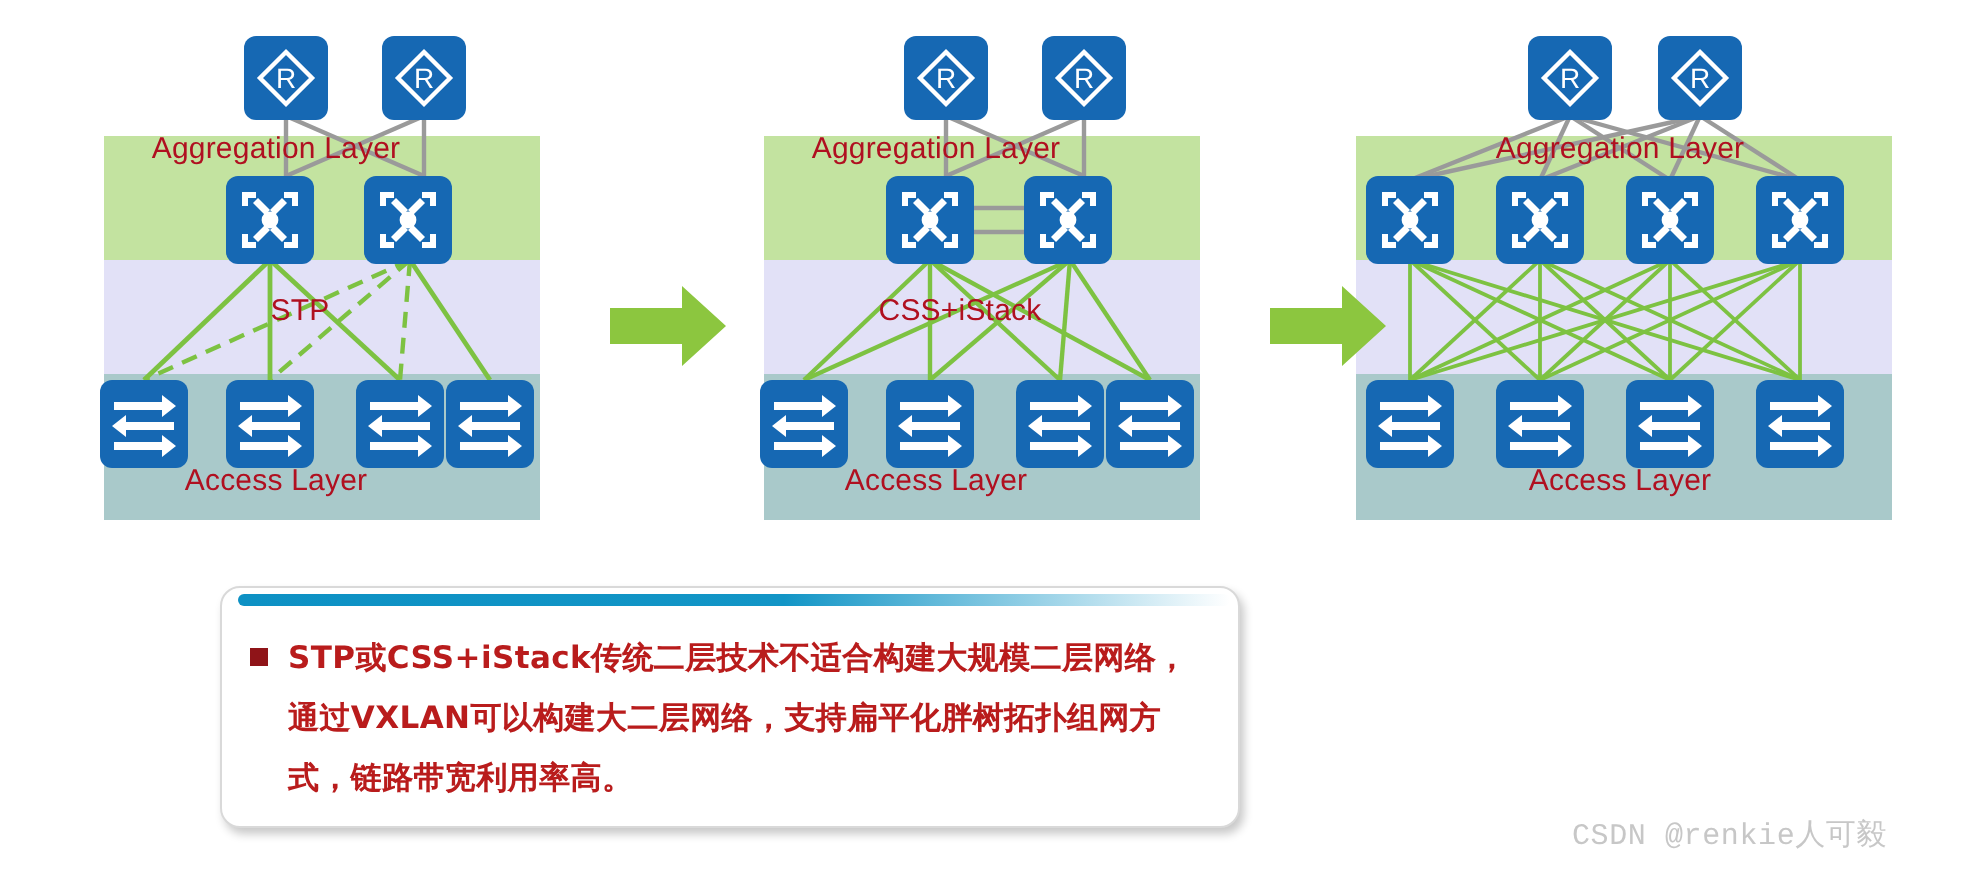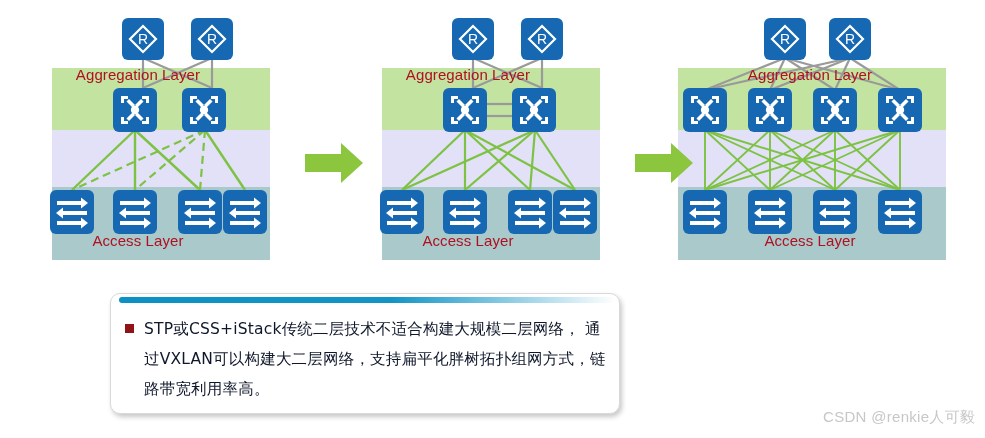--- a/index.html
+++ b/index.html
@@ -71,33 +71,33 @@
     background:linear-gradient(to right,#0d91c4 0%,#1295c6 55%,#9ed4e8 82%,#ffffff 100%);
   }
   .callout-body{
     position:absolute;left:14px;top:20px;right:10px;
     display:flex;align-items:flex-start;gap:10px;
   }
   .bullet{
     flex:0 0 auto;width:9px;height:9px;background:#8f1418;margin-top:10px;
   }
   .callout-text{
-    color:#0f172a;
+    color:#b91c1c;
     font-size:15.5px;
     line-height:30px;
     letter-spacing:.2px;
     font-family:"DejaVu Sans","Liberation Sans",sans-serif;
+    font-weight:bold;
   }
 
   .watermark{
     position:absolute;left:786px;top:408px;
     color:#c7c7c7;font-size:15px;letter-spacing:.3px;
-    font-family:Liberation Sans, sans-serif;
+    font-family:Liberation Mono, monospace;
     z-index:3;
-    margin-left:37px;
   }
 </style>
 </head>
 <body>
 
 <div class="stage">
 
   <div class="panel p1">
     <div class="band agg"></div>
     <div class="band mid"></div>
@@ -120,20 +120,21 @@
       </g>
 
       <g stroke="#7dc242" stroke-width="2.2" fill="none" stroke-dasharray="8 5">
         <line x1="205" y1="130" x2="72" y2="190"></line>
         <line x1="205" y1="130" x2="135" y2="190"></line>
         <line x1="205" y1="130" x2="200" y2="190"></line>
       </g>
     </svg>
 
     <div class="layer-label agg">Aggregation Layer</div>
+    <div class="layer-label tech">STP</div>
     <div class="layer-label acc">Access Layer</div>
 
     <div class="node" style="left:122px;top:18px;">
       <svg width="42" height="42" viewBox="0 0 42 42">
           <rect x="0" y="0" width="42" height="42" rx="6" fill="#1668b3"></rect>
           <path d="M21 8 L34 21 L21 34 L8 21 Z" fill="none" stroke="#ffffff" stroke-width="2.2"></path>
           <text x="21" y="26" font-family="Liberation Sans, sans-serif" font-size="14" fill="#ffffff" text-anchor="middle">R</text>
         </svg>
     </div>
     <div class="node" style="left:191px;top:18px;">
@@ -246,20 +247,21 @@
         <line x1="135" y1="130" x2="200" y2="190"></line>
         <line x1="135" y1="130" x2="245" y2="190"></line>
         <line x1="205" y1="130" x2="72" y2="190"></line>
         <line x1="205" y1="130" x2="135" y2="190"></line>
         <line x1="205" y1="130" x2="200" y2="190"></line>
         <line x1="205" y1="130" x2="245" y2="190"></line>
       </g>
     </svg>
 
     <div class="layer-label agg">Aggregation Layer</div>
+    <div class="layer-label tech">CSS+iStack</div>
     <div class="layer-label acc">Access Layer</div>
 
     <div class="node" style="left:122px;top:18px;">
       <svg width="42" height="42" viewBox="0 0 42 42">
           <rect x="0" y="0" width="42" height="42" rx="6" fill="#1668b3"></rect>
           <path d="M21 8 L34 21 L21 34 L8 21 Z" fill="none" stroke="#ffffff" stroke-width="2.2"></path>
           <text x="21" y="26" font-family="Liberation Sans, sans-serif" font-size="14" fill="#ffffff" text-anchor="middle">R</text>
         </svg>
     </div>
     <div class="node" style="left:191px;top:18px;">

